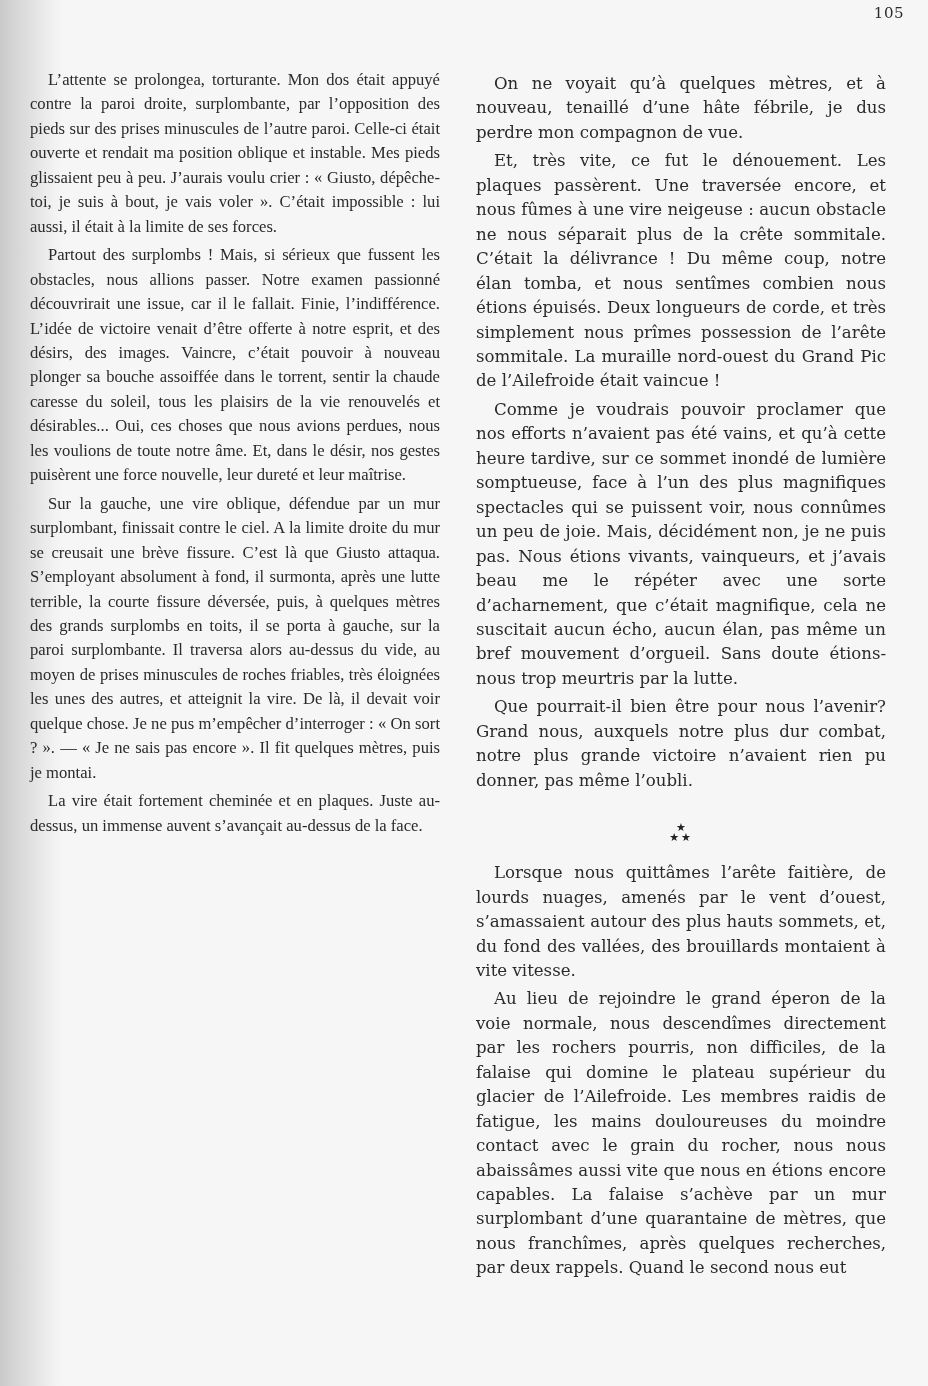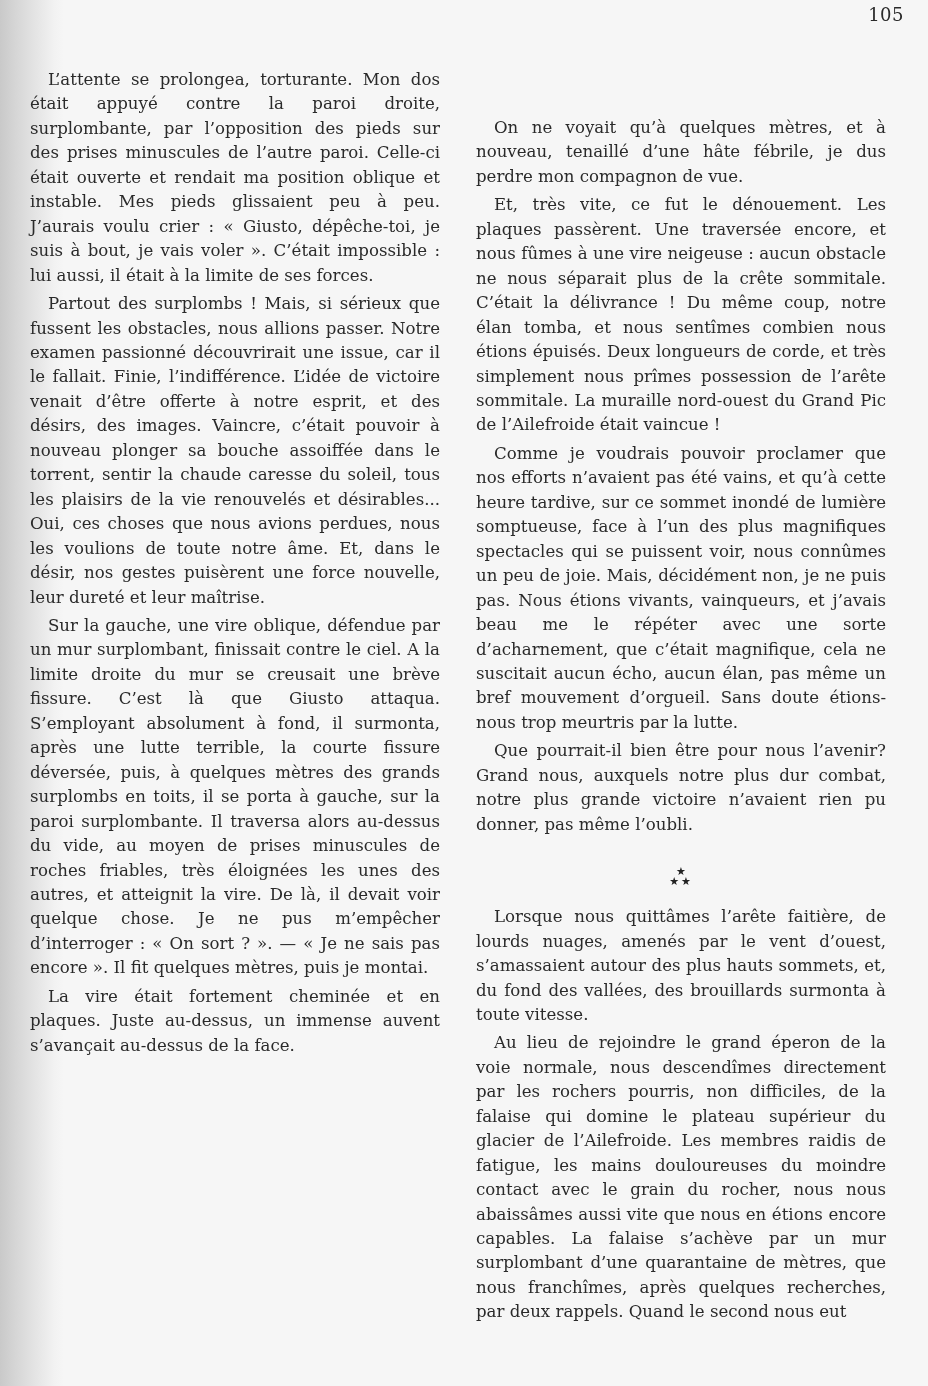--- a/index.html
+++ b/index.html
@@ -10,32 +10,32 @@
       font-family: "DejaVu Serif", "Liberation Serif", serif;
       color: #2a2a2a;
     }
     .gutter {
       position: absolute; left: 0; top: 0; width: 64px; height: 1386px;
       background: linear-gradient(to right, #c9c9c9 0%, #d6d6d6 25%, #e4e4e4 55%, #f2f2f2 85%, #f6f6f6 100%);
       pointer-events: none;
     }
     .page-number {
       position: absolute; right: 24px; top: 4px;
-      font-size: 18px; letter-spacing: 0.5px;
+      font-size: 15px; letter-spacing: 0.5px;
     }
     .column {
       position: absolute; top: 68px;
       width: 410px;
       font-size: 16.6px;
       line-height: 24.45px;
       text-align: justify;
       hyphens: manual;
     }
-    .col-left { left: 30px; }
-    .col-right { left: 476px; top: 72px; margin-top: 44px; }
+    .col-left { left: 30px; font-family: Liberation Serif, serif; }
+    .col-right { left: 476px; top: 72px; }
     .col-left p:first-child { }
     p {
       margin: 0 0 4px 0;
       text-indent: 18px;
     }
     .separator {
       text-align: center;
       font-size: 11px;
       line-height: 10px;
       margin: 30px 0 18px 0;
@@ -61,15 +61,15 @@
 
 <div class="column col-right">
   <p>On ne voyait qu’à quelques mètres, et à nouveau, tenaillé d’une hâte fébrile, je dus perdre mon compagnon de vue.</p>
   <p>Et, très vite, ce fut le dénouement. Les plaques passèrent. Une traversée encore, et nous fûmes à une vire neigeuse : aucun obstacle ne nous séparait plus de la crête sommitale. C’était la délivrance ! Du même coup, notre élan tomba, et nous sentîmes combien nous étions épuisés. Deux longueurs de corde, et très simplement nous prîmes possession de l’arête sommitale. La muraille nord-ouest du Grand Pic de l’Ailefroide était vaincue !</p>
   <p>Comme je voudrais pouvoir proclamer que nos efforts n’avaient pas été vains, et qu’à cette heure tardive, sur ce sommet inondé de lumière somptueuse, face à l’un des plus magnifiques spectacles qui se puissent voir, nous connûmes un peu de joie. Mais, décidément non, je ne puis pas. Nous étions vivants, vainqueurs, et j’avais beau me le répéter avec une sorte d’acharnement, que c’était magnifique, cela ne suscitait aucun écho, aucun élan, pas même un bref mouvement d’orgueil. Sans doute étions-nous trop meurtris par la lutte.</p>
   <p>Que pourrait-il bien être pour nous l’avenir? Grand nous, auxquels notre plus dur combat, notre plus grande victoire n’avaient rien pu donner, pas même l’oubli.</p>
   <div class="separator">
     <span class="top">★</span>
     <span class="bottom">★★</span>
   </div>
-  <p>Lorsque nous quittâmes l’arête faitière, de lourds nuages, amenés par le vent d’ouest, s’amassaient autour des plus hauts sommets, et, du fond des vallées, des brouillards surmonta à toute vitesse.</p>
+  <p>Lorsque nous quittâmes l’arête faitière, de lourds nuages, amenés par le vent d’ouest, s’amassaient autour des plus hauts sommets, et, du fond des vallées, des brouillards montaient à vite vitesse.</p>
   <p>Au lieu de rejoindre le grand éperon de la voie normale, nous descendîmes directement par les rochers pourris, non difficiles, de la falaise qui domine le plateau supérieur du glacier de l’Ailefroide. Les membres raidis de fatigue, les mains douloureuses du moindre contact avec le grain du rocher, nous nous abaissâmes aussi vite que nous en étions encore capables. La falaise s’achève par un mur surplombant d’une quarantaine de mètres, que nous franchîmes, après quelques recherches, par deux rappels. Quand le second nous eut</p>
 </div>
 
 </body></html>

